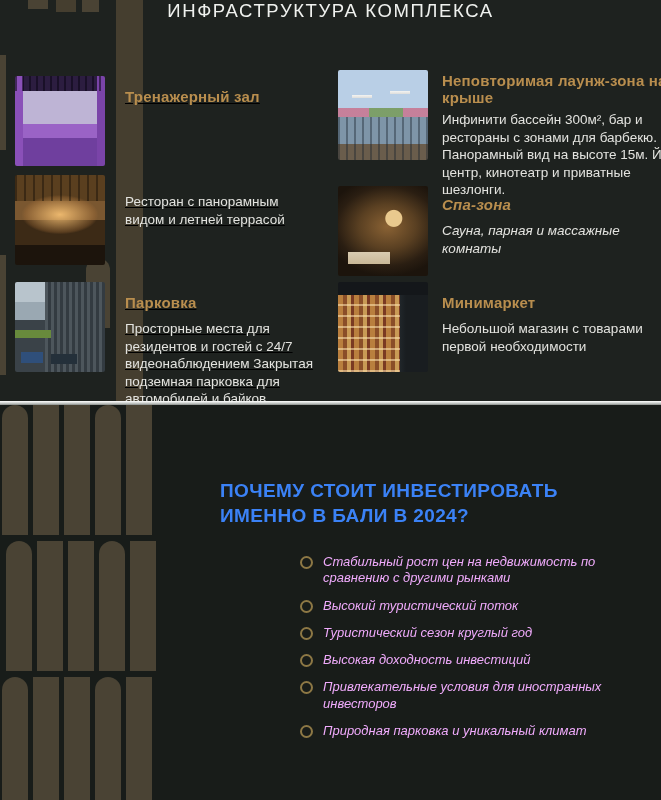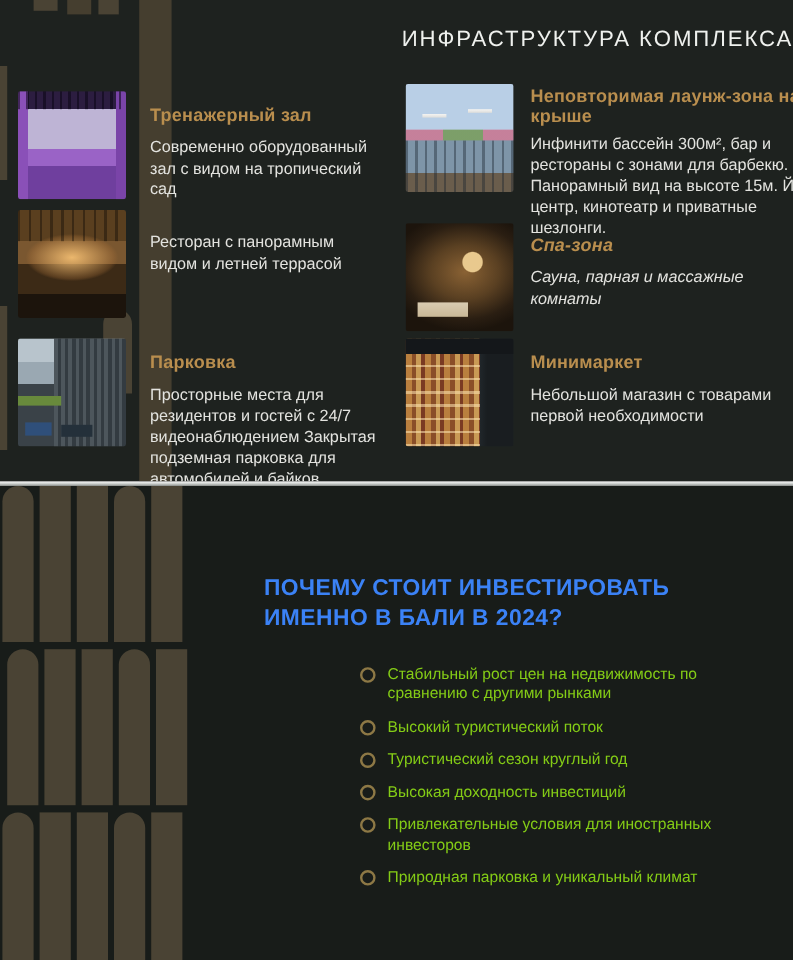--- a/index.html
+++ b/index.html
@@ -16,30 +16,30 @@
   .decor{position:absolute;background:#4a4334;z-index:0;}
   .d-strip{left:116px;top:0;width:27px;height:401px;background:#453e2f;}
   .d-tab1{left:28px;top:0;width:20px;height:9px;}
   .d-tab2{left:56px;top:0;width:20px;height:12px;background:#453e2f;}
   .d-tab3{left:82px;top:0;width:17px;height:12px;}
   .d-edge1{left:0;top:55px;width:6px;height:95px;}
   .d-edge2{left:0;top:255px;width:6px;height:120px;}
   .d-arch-top{left:86px;top:258px;width:24px;height:70px;border-radius:12px 12px 0 0;}
 
   .sec-title{
-    position:relative;z-index:2;margin:0;padding-top:21px;
-    text-align:right;color:#eff1ee;font-size:18.5px;font-weight:500;
+    position:relative;z-index:2;margin:0;
+    text-align:center;color:#eff1ee;font-size:18.5px;font-weight:500;
     letter-spacing:1.6px;
   }
 
   .item{position:absolute;display:flex;z-index:2;}
   .thumb{width:90px;height:90px;flex:none;border-radius:2px;}
   .itext{margin-left:20px;}
   .item-r .itext{margin-left:14px;width:248px;}
-  .item-l .itext{width:196px;}
+  .item-l .itext{width:196px;text-decoration:underline;}
   .itext h3{margin:0 0 9px 0;color:#b98e4e;font-size:15px;font-weight:600;letter-spacing:.2px;}
   .itext p{margin:0;color:#e3e3df;font-size:13.5px;line-height:1.3;}
   .i-l1{left:15px;top:76px}  .i-l1 .itext{margin-top:12px;}
   .i-l2{left:15px;top:175px} .i-l2 .itext{margin-top:18px;}
   .i-l3{left:15px;top:282px} .i-l3 .itext{margin-top:12px;width:212px;}
   .i-r1{left:338px;top:70px}  .i-r1 .itext{margin-top:2px;}  .i-r1 h3{margin-bottom:5px;}
   .i-r2{left:338px;top:186px} .i-r2 .itext{margin-top:10px;width:200px;font-style:italic;}
   .i-r3{left:338px;top:282px} .i-r3 .itext{margin-top:12px;}
 
   
@@ -87,21 +87,21 @@
 
   .invest-title{
     position:absolute;left:220px;top:479px;width:375px;margin:0;z-index:2;
     color:#3b82f6;font-size:19px;font-weight:600;line-height:1.3;letter-spacing:.4px;
     text-transform:uppercase;
   }
   .sec-bot .invest-title{top:74px;}
   .blist{position:absolute;left:300px;top:149px;width:335px;margin:0;padding:0;list-style:none;z-index:2;}
   .blist li{display:flex;gap:10px;margin-bottom:11px;}
   .dot{width:9px;height:9px;border:2px solid #8d7845;border-radius:50%;flex:none;margin-top:2px;}
-  .btext{color:#84cc16;font-size:13px;line-height:1.25;width:312px;}
+  .btext{color:#f0abfc;font-size:13px;line-height:1.25;width:312px;font-style:italic;}
 </style>
 </head>
 <body>
 
 <div class="page">
 
   <section class="sec-top">
     <div class="decor d-strip"></div>
     <div class="decor d-tab1"></div>
     <div class="decor d-tab2"></div>
@@ -109,21 +109,20 @@
     <div class="decor d-edge1"></div>
     <div class="decor d-edge2"></div>
     <div class="decor d-arch-top"></div>
 
     <h1 class="sec-title">ИНФРАСТРУКТУРА КОМПЛЕКСА</h1>
 
     <article class="item item-l i-l1">
       <div class="thumb t-gym"></div>
       <div class="itext">
         <h3>Тренажерный зал</h3>
-        <p>Современно оборудованный зал с видом на тропический сад</p>
       </div>
     </article>
 
     <article class="item item-l i-l2">
       <div class="thumb t-steak"></div>
       <div class="itext">
         <p>Ресторан с панорамным видом и летней террасой</p>
       </div>
     </article>
 

